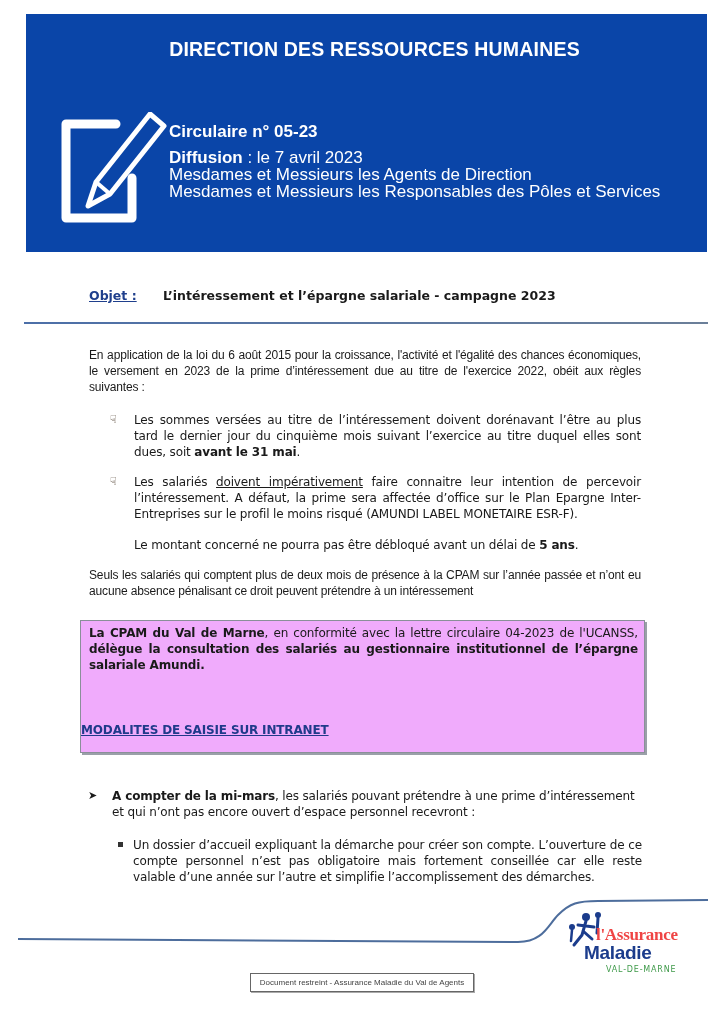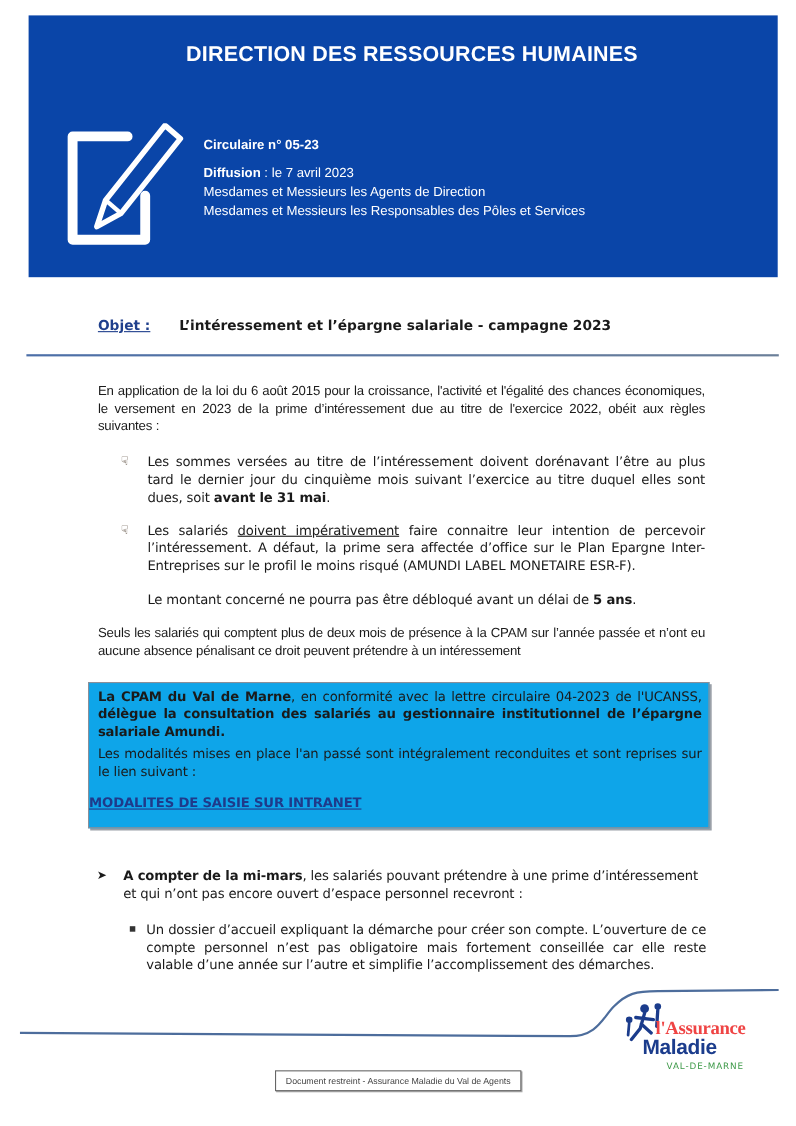--- a/index.html
+++ b/index.html
@@ -12,22 +12,22 @@
     position: absolute; left: 26px; top: 14px; width: 681px; height: 238px;
     background: #0a45a8; color: #ffffff;
   }
   .banner-title {
     position: absolute; left: 16px; right: 0; top: 24px; text-align: center;
     font-family: "Liberation Sans", sans-serif; font-weight: bold; font-size: 19.5px;
     letter-spacing: 0.2px;
   }
   .edit-icon { position: absolute; left: 32px; top: 98px; width: 110px; height: 114px; }
   .banner-info {
-    position: absolute; left: 159px; top: 109px;
-    font-family: "Liberation Sans", sans-serif; font-size: 12px; line-height: 17px;
+    position: absolute; left: 143px; top: 109px;
+    font-family: "Liberation Sans", sans-serif; font-size: 17px; line-height: 17px;
   }
   .banner-info .circ { font-weight: bold; margin-bottom: 9px; }
   .banner-info .lbl { font-weight: bold; }
   .banner-info .corr { margin-top: 11px; white-space: nowrap; }
   .banner-info .corr .name { margin-left: 28px; }
   .phone-icon { display: inline-block; width: 7px; height: 9px; background: #fff; margin: 0 3px 0 4px; vertical-align: -1px; border-radius: 1px 1px 0 0; }
 
   .objet {
     position: absolute; left: 89px; top: 288px;
     font-family: "DejaVu Sans", sans-serif; font-size: 12.5px;
@@ -51,21 +51,21 @@
   .hand-bullet {
     position: absolute; left: -24px; top: 0; font-size: 11px; color: #4a3a2a;
   }
   .note { position: absolute; left: 134px; top: 538px; font-size: 12px; letter-spacing: -0.15px; }
   .p2 { top: 567px; }
   .u { text-decoration: underline; }
   .b { font-weight: bold; }
 
   .infobox {
     position: absolute; left: 80px; top: 620px; width: 563px; height: 131px;
-    background: #0ea5e9; border: 1px solid #8a8f99; box-shadow: 2px 2px 0 #9aa0a8;
+    background: #f0abfc; border: 1px solid #8a8f99; box-shadow: 2px 2px 0 #9aa0a8;
     font-family: "DejaVu Sans", sans-serif; font-size: 12px; line-height: 16px; letter-spacing: -0.15px;
   }
   .infobox .t1 { position: absolute; left: 8px; right: 6px; top: 4px; text-align: justify; }
   .infobox .t2 { position: absolute; left: 8px; right: 6px; top: 56px; text-align: justify; }
   .infobox .link {
     position: absolute; left: 0; right: 0; top: 101px; text-align: left;
     color: #1f3a8a; font-weight: bold; text-decoration: underline;
   }
 
   .arrow-item { position: absolute; left: 112px; top: 788px; width: 530px; font-size: 12px; line-height: 16px; letter-spacing: -0.15px; }
@@ -131,21 +131,20 @@
 </div>
 
 <div class="note">
   <span>Le montant concerné ne pourra pas être débloqué avant un délai de </span><span class="b">5 ans</span><span>.</span>
 </div>
 
 <div class="body-text p2">Seuls les salariés qui comptent plus de deux mois de présence à la CPAM sur l’année passée et n’ont eu aucune absence pénalisant ce droit peuvent prétendre à un intéressement</div>
 
 <div class="infobox">
   <div class="t1"><span class="b">La CPAM du Val de Marne</span><span>, en conformité avec la lettre circulaire 04-2023 de l'UCANSS, </span><span class="b">délègue la consultation des salariés au gestionnaire institutionnel de l’épargne salariale Amundi.</span></div>
-  <div class="t2">Les modalités mises en place l'an passé sont intégralement reconduites et sont reprises sur le lien suivant :</div>
   <div class="link">MODALITES DE SAISIE SUR INTRANET</div>
 </div>
 
 <div class="arrow-item">
   <span class="arrow-bullet">➤</span>
   <span class="b">A compter de la mi-mars</span><span>, les salariés pouvant prétendre à une prime d’intéressement et qui n’ont pas encore ouvert d’espace personnel recevront :</span>
 </div>
 
 <div class="square-item">
   <span class="square-bullet"></span>

